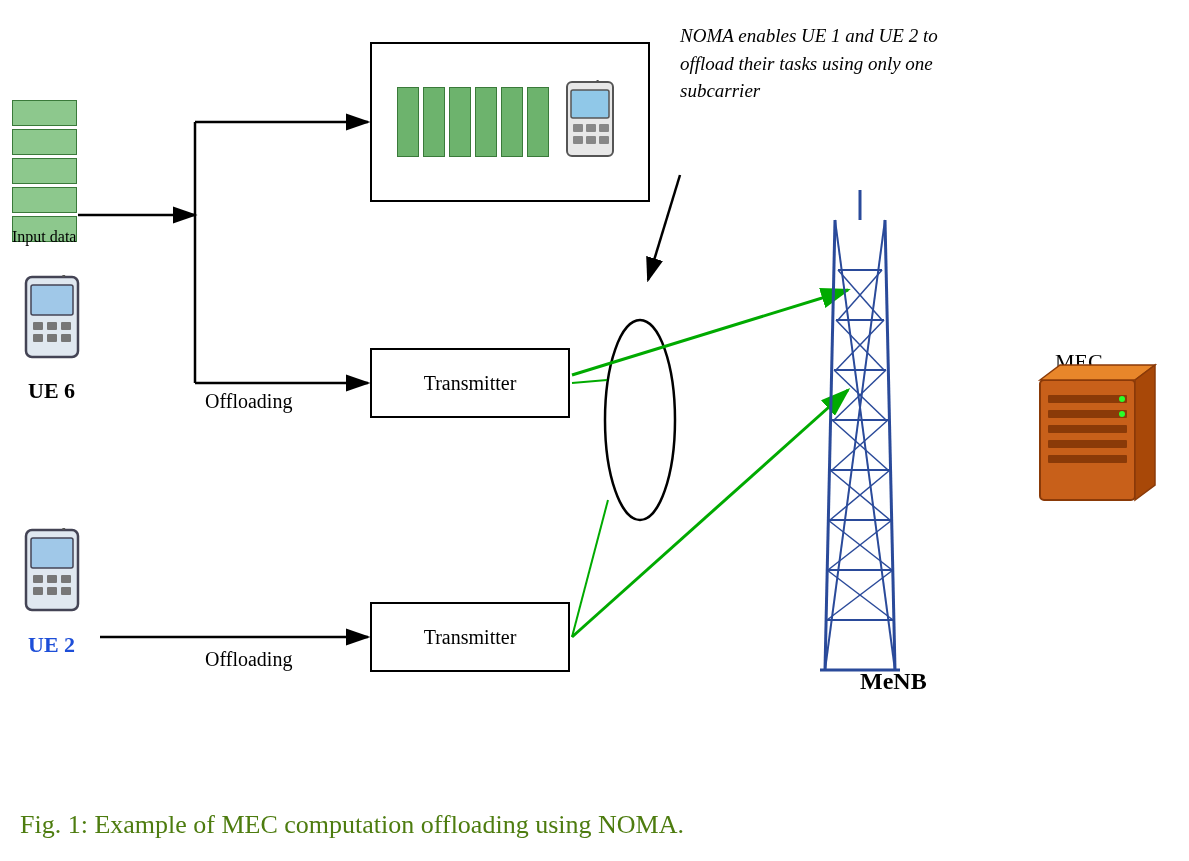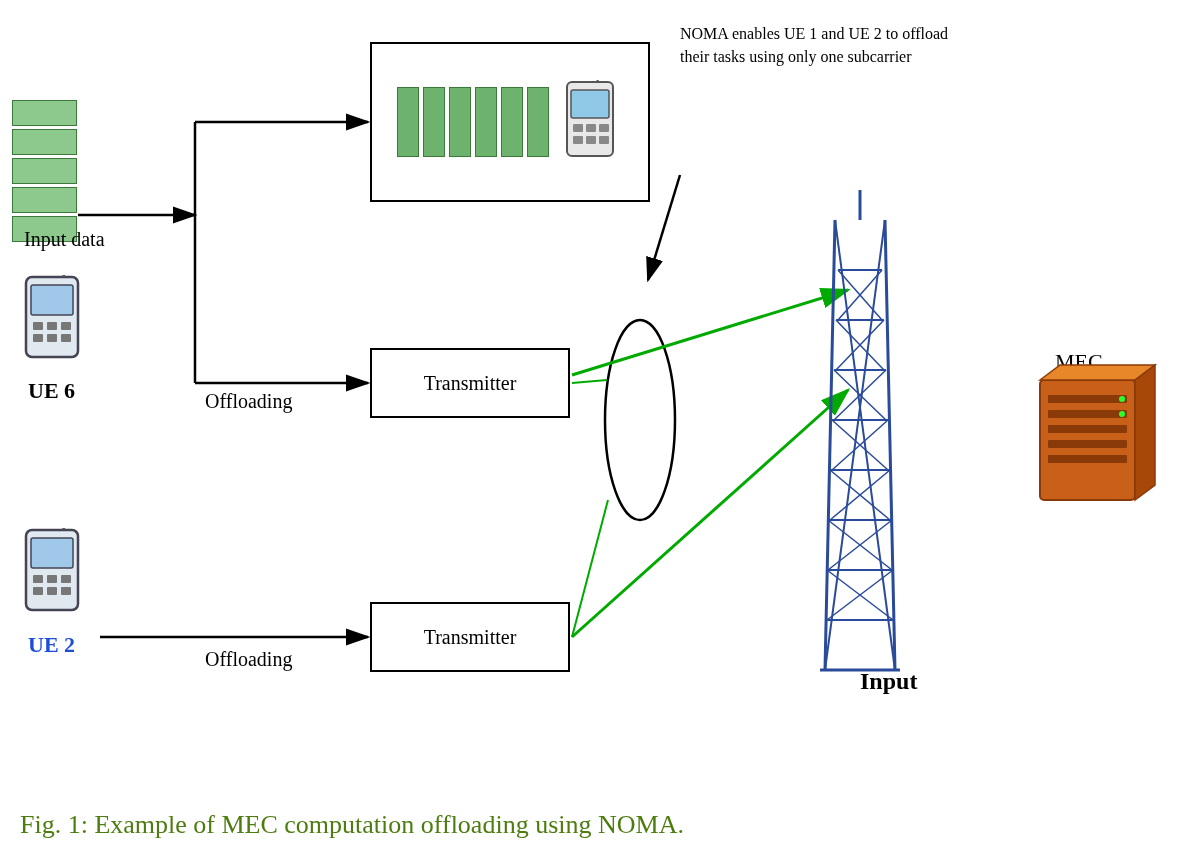--- a/index.html
+++ b/index.html
@@ -37,22 +37,22 @@
       top: 0; left: 0;
       width: 1189px;
       height: 861px;
       pointer-events: none;
     }
 
     
     .input-data-label {
       position: absolute;
       top: 228px;
-      left: 24px;
-      font-size: 20px;
+      left: 12px;
+      font-size: 16px;
       color: #000;
     }
 
     
     .ue1-label {
       position: absolute;
       top: 378px;
       left: 28px;
       font-size: 22px;
       color: #000;
@@ -141,23 +141,24 @@
       justify-content: center;
       font-size: 20px;
     }
 
     
     .noma-text {
       position: absolute;
       top: 22px;
       left: 680px;
       width: 300px;
-      font-size: 16px;
+      font-size: 19px;
       color: #000;
       line-height: 1.45;
+      font-style: italic;
     }
 
     
     .menb-label {
       position: absolute;
       top: 668px;
       left: 860px;
       font-size: 24px;
       font-weight: bold;
       color: #000;
@@ -296,21 +297,21 @@
 
   <div class="offloading2-label">
     <span>Offloading</span>
   </div>
 
   <div class="noma-text">
     <span>NOMA enables UE 1 and UE 2 to offload their tasks using only one subcarrier</span>
   </div>
 
   <div class="menb-label">
-    <span>Input</span>
+    <span>MeNB</span>
   </div>
 
   <div class="mec-label">
     <span>MEC<br>server</span>
   </div>
 
   <svg class="svg-overlay">
     <defs>
       <marker id="arrowBlack" markerWidth="10" markerHeight="7" refX="9" refY="3.5" orient="auto">
         <polygon points="0 0, 10 3.5, 0 7" fill="#000"></polygon>

